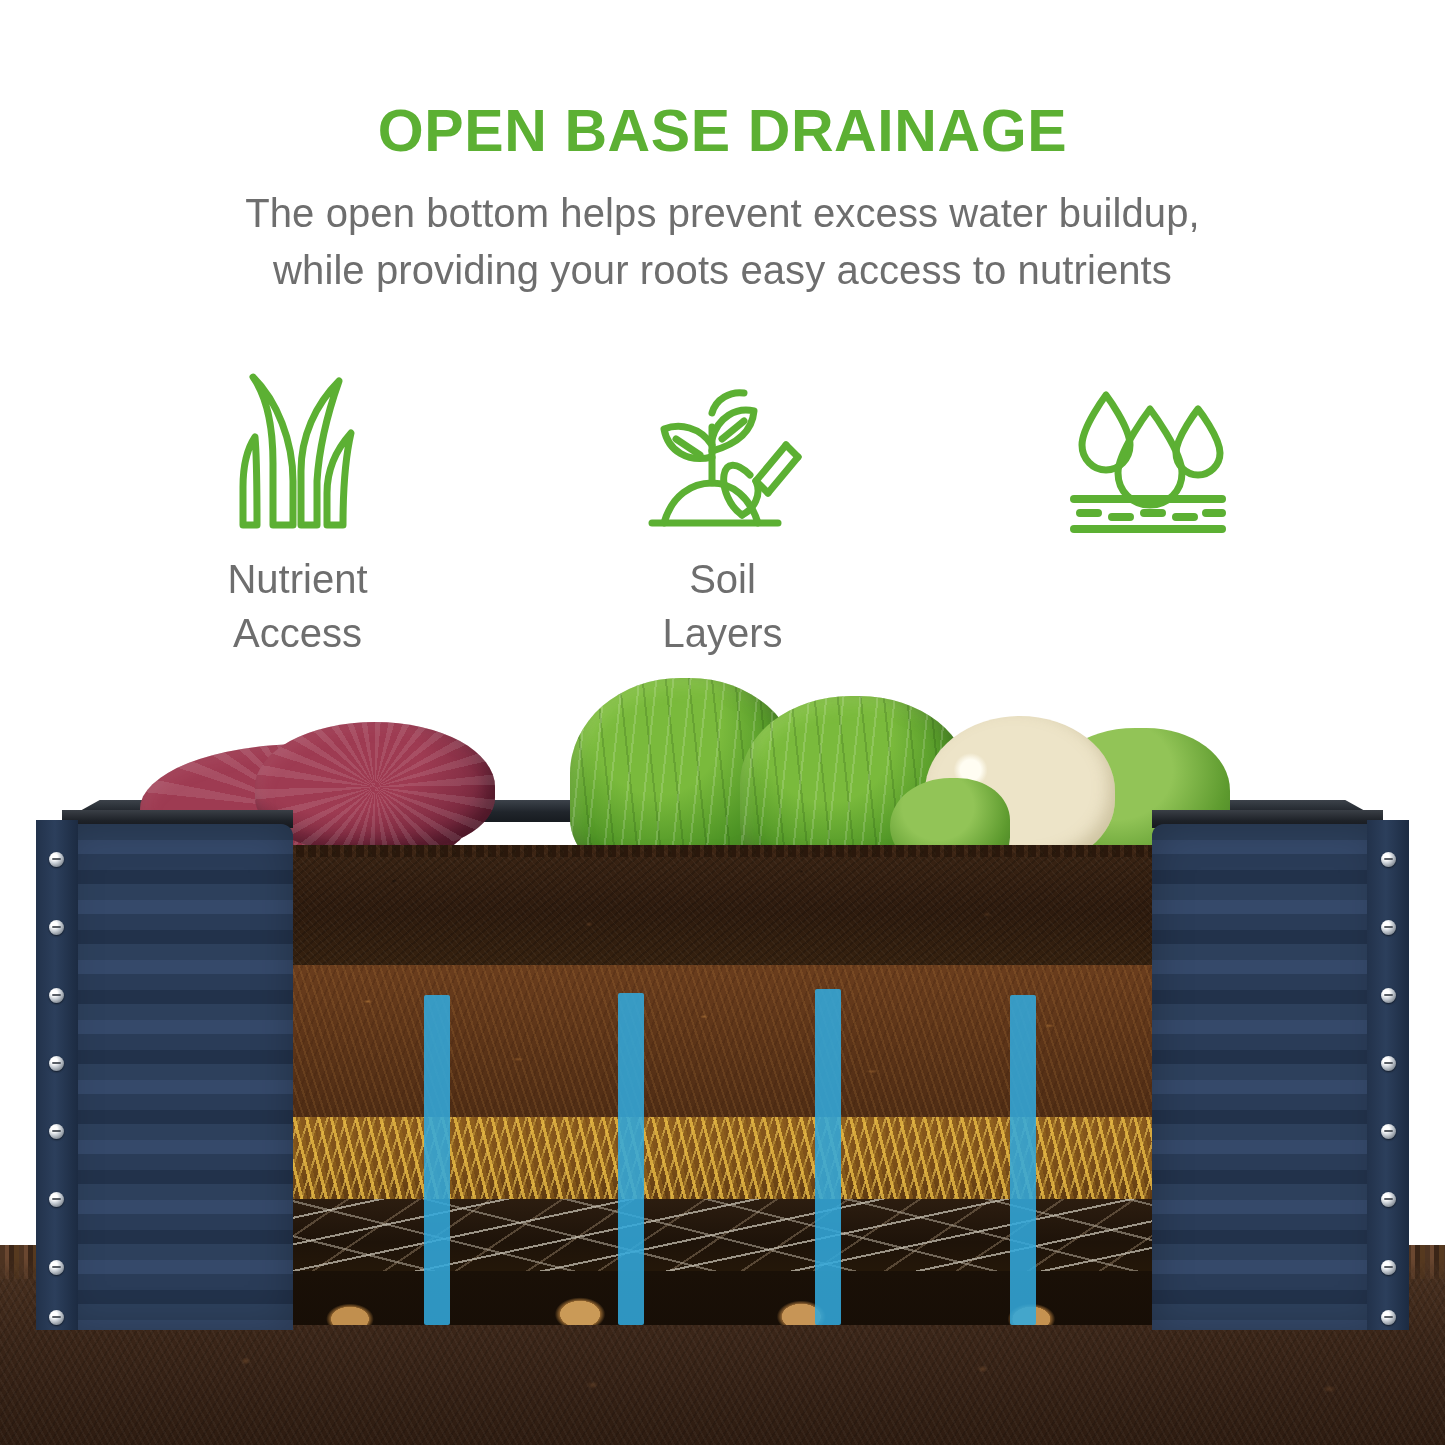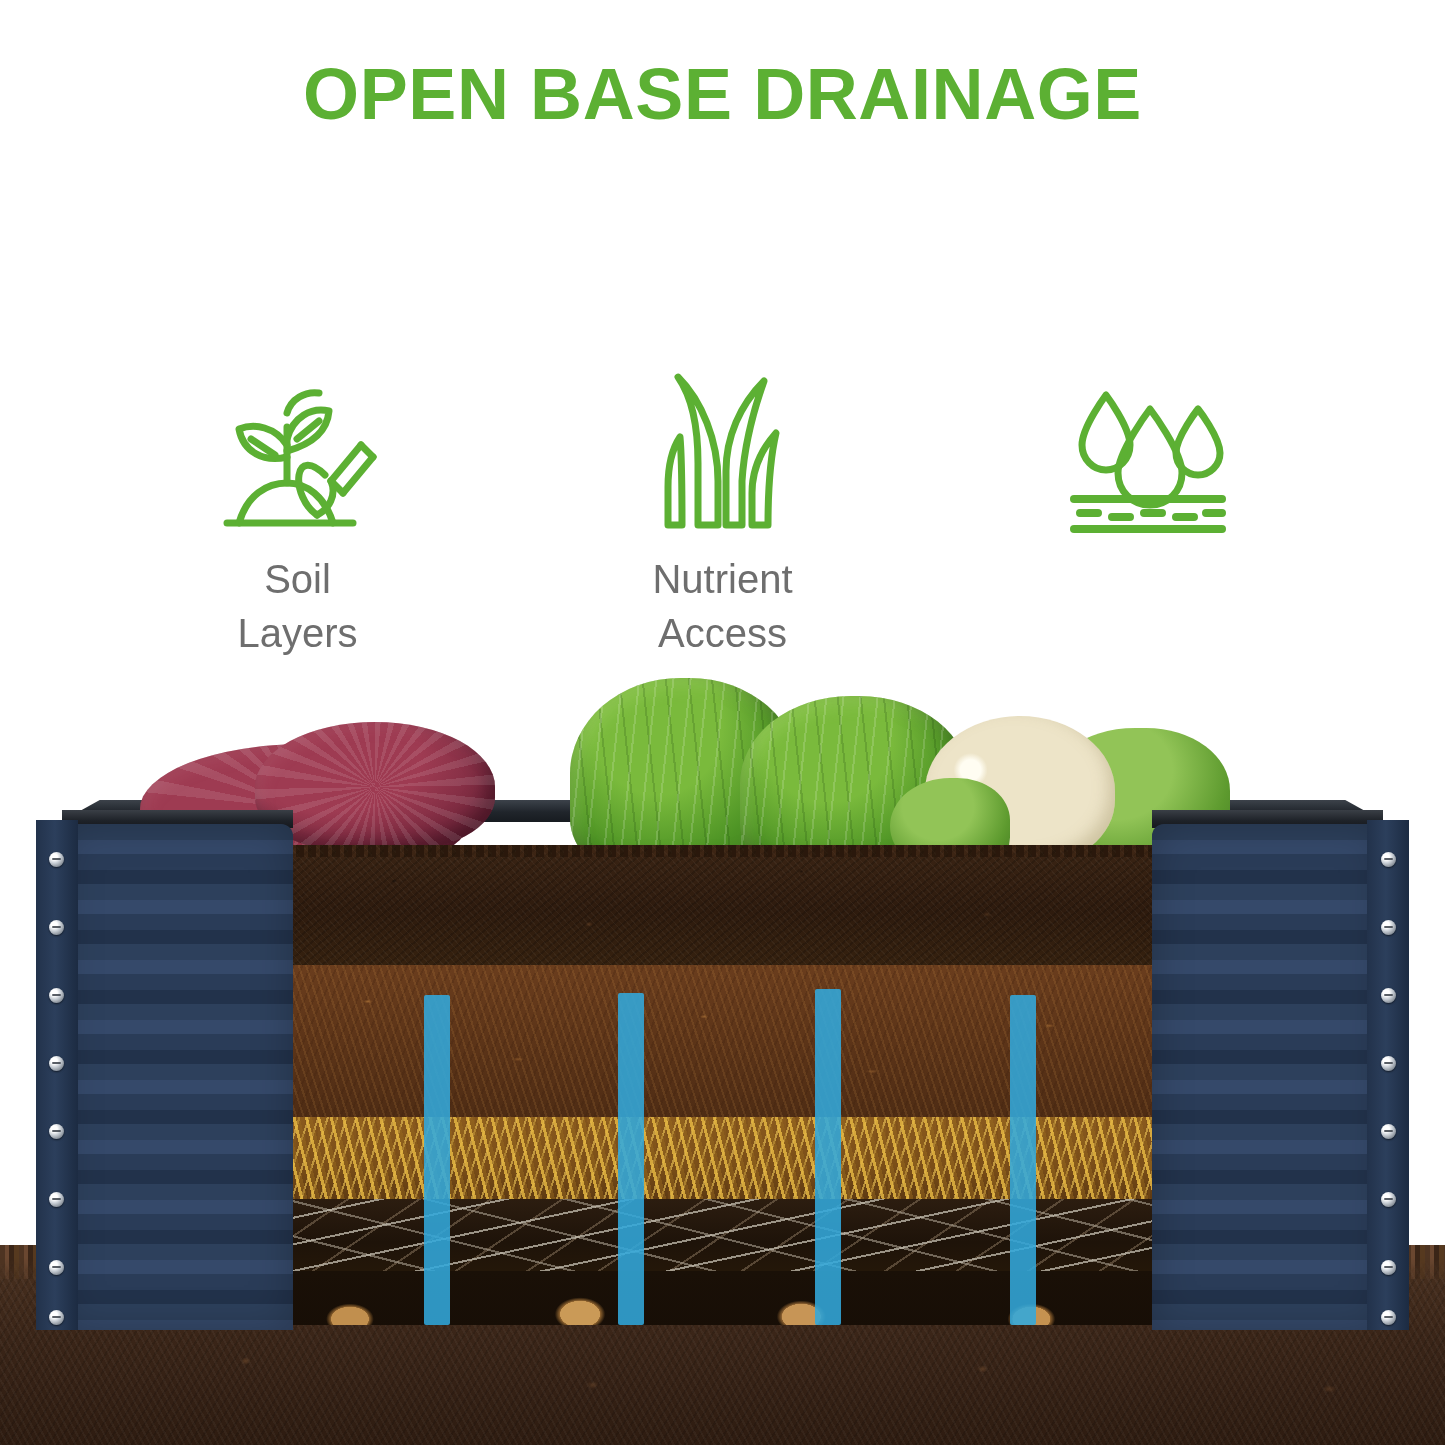--- a/index.html
+++ b/index.html
@@ -7,25 +7,26 @@
   body {
     background:#ffffff;
     font-family:"Liberation Sans", sans-serif;
     overflow:hidden;
     position:relative;
   }
 
   
   .header { width:100%; padding-top:58px; text-align:center; }
   .title {
-    font-size:72px;
+    font-size:59px;
     font-weight:bold;
     letter-spacing:0.6px;
     line-height:1.0;
     color:#5CB033;
+    margin-top:44px;
   }
   .subtitle {
     margin-top:24px;
     font-size:40px;
     font-weight:300;
     line-height:1.42;
     color:#6E6E6E;
     letter-spacing:0.1px;
   }
   .subtitle span { display:block; }
@@ -245,23 +246,42 @@
       linear-gradient(#32200F,#241508);
   }
 
   svg { display:block; overflow:visible; }
 </style>
 </head>
 <body>
 
 <div class="header">
   <div class="title">OPEN BASE DRAINAGE</div>
+  <div class="subtitle">
+    <span>The open bottom helps prevent excess water buildup,</span>
+    <span>while providing your roots easy access to nutrients</span>
+  </div>
 </div>
 
 <div class="features">
+
+  <div class="feature">
+    <div class="feature-icon">
+      <svg width="150" height="168" viewBox="0 0 150 168" fill="none" stroke="#5CB033" stroke-width="7" stroke-linecap="round" stroke-linejoin="round">
+        <path d="M20 158 V120 C20 98 24 82 32 70 C34 92 34 126 34 158 Z"></path>
+        <path d="M50 158 V96 C50 58 44 30 30 10 C54 34 70 74 70 114 V158 Z"></path>
+        <path d="M78 158 V104 C78 70 92 38 116 14 C104 48 96 82 94 114 V158 Z"></path>
+        <path d="M104 158 V126 C104 104 112 84 128 66 C122 92 120 126 120 158 Z"></path>
+      </svg>
+    </div>
+    <div class="feature-label">
+      <span>Nutrient</span>
+      <span>Access</span>
+    </div>
+  </div>
 
   <div class="feature">
     <div class="feature-icon">
       <svg width="170" height="152" viewBox="0 0 170 152" fill="none" stroke="#5CB033" stroke-width="7" stroke-linecap="round" stroke-linejoin="round">
         <path d="M14 140 H140"></path>
         <path d="M26 140 C34 112 54 100 74 100 C94 100 112 114 120 140"></path>
         <path d="M74 100 V44"></path>
         <path d="M74 62 C62 44 42 40 26 46 C30 68 50 80 74 74"></path>
         <path d="M74 56 C80 34 98 24 116 28 C114 50 96 62 74 68"></path>
         <path d="M74 30 C78 16 92 8 106 10"></path>
@@ -276,35 +296,20 @@
       </svg>
     </div>
     <div class="feature-label">
       <span>Soil</span>
       <span>Layers</span>
     </div>
   </div>
 
   <div class="feature">
     <div class="feature-icon">
-      <svg width="150" height="168" viewBox="0 0 150 168" fill="none" stroke="#5CB033" stroke-width="7" stroke-linecap="round" stroke-linejoin="round">
-        <path d="M20 158 V120 C20 98 24 82 32 70 C34 92 34 126 34 158 Z"></path>
-        <path d="M50 158 V96 C50 58 44 30 30 10 C54 34 70 74 70 114 V158 Z"></path>
-        <path d="M78 158 V104 C78 70 92 38 116 14 C104 48 96 82 94 114 V158 Z"></path>
-        <path d="M104 158 V126 C104 104 112 84 128 66 C122 92 120 126 120 158 Z"></path>
-      </svg>
-    </div>
-    <div class="feature-label">
-      <span>Nutrient</span>
-      <span>Access</span>
-    </div>
-  </div>
-
-  <div class="feature">
-    <div class="feature-icon">
       <svg width="168" height="152" viewBox="0 0 168 152" fill="none" stroke="#5CB033" stroke-width="7" stroke-linecap="round" stroke-linejoin="round">
         <path d="M42 12 C42 12 18 44 18 62 C18 76 29 87 42 87 C55 87 66 76 66 62 C66 44 42 12 42 12 Z"></path>
         <path d="M86 26 C86 26 54 68 54 90 C54 108 68 122 86 122 C104 122 118 108 118 90 C118 68 86 26 86 26 Z"></path>
         <path d="M134 26 C134 26 112 54 112 70 C112 82 122 92 134 92 C146 92 156 82 156 70 C156 54 134 26 134 26 Z"></path>
         <path d="M10 116 H158" stroke-width="8"></path>
         <path d="M10 146 H158" stroke-width="8"></path>
         <path d="M16 130 H34 M48 134 H66 M80 130 H98 M112 134 H130 M142 130 H158" stroke-width="8"></path>
       </svg>
     </div>
   </div>

